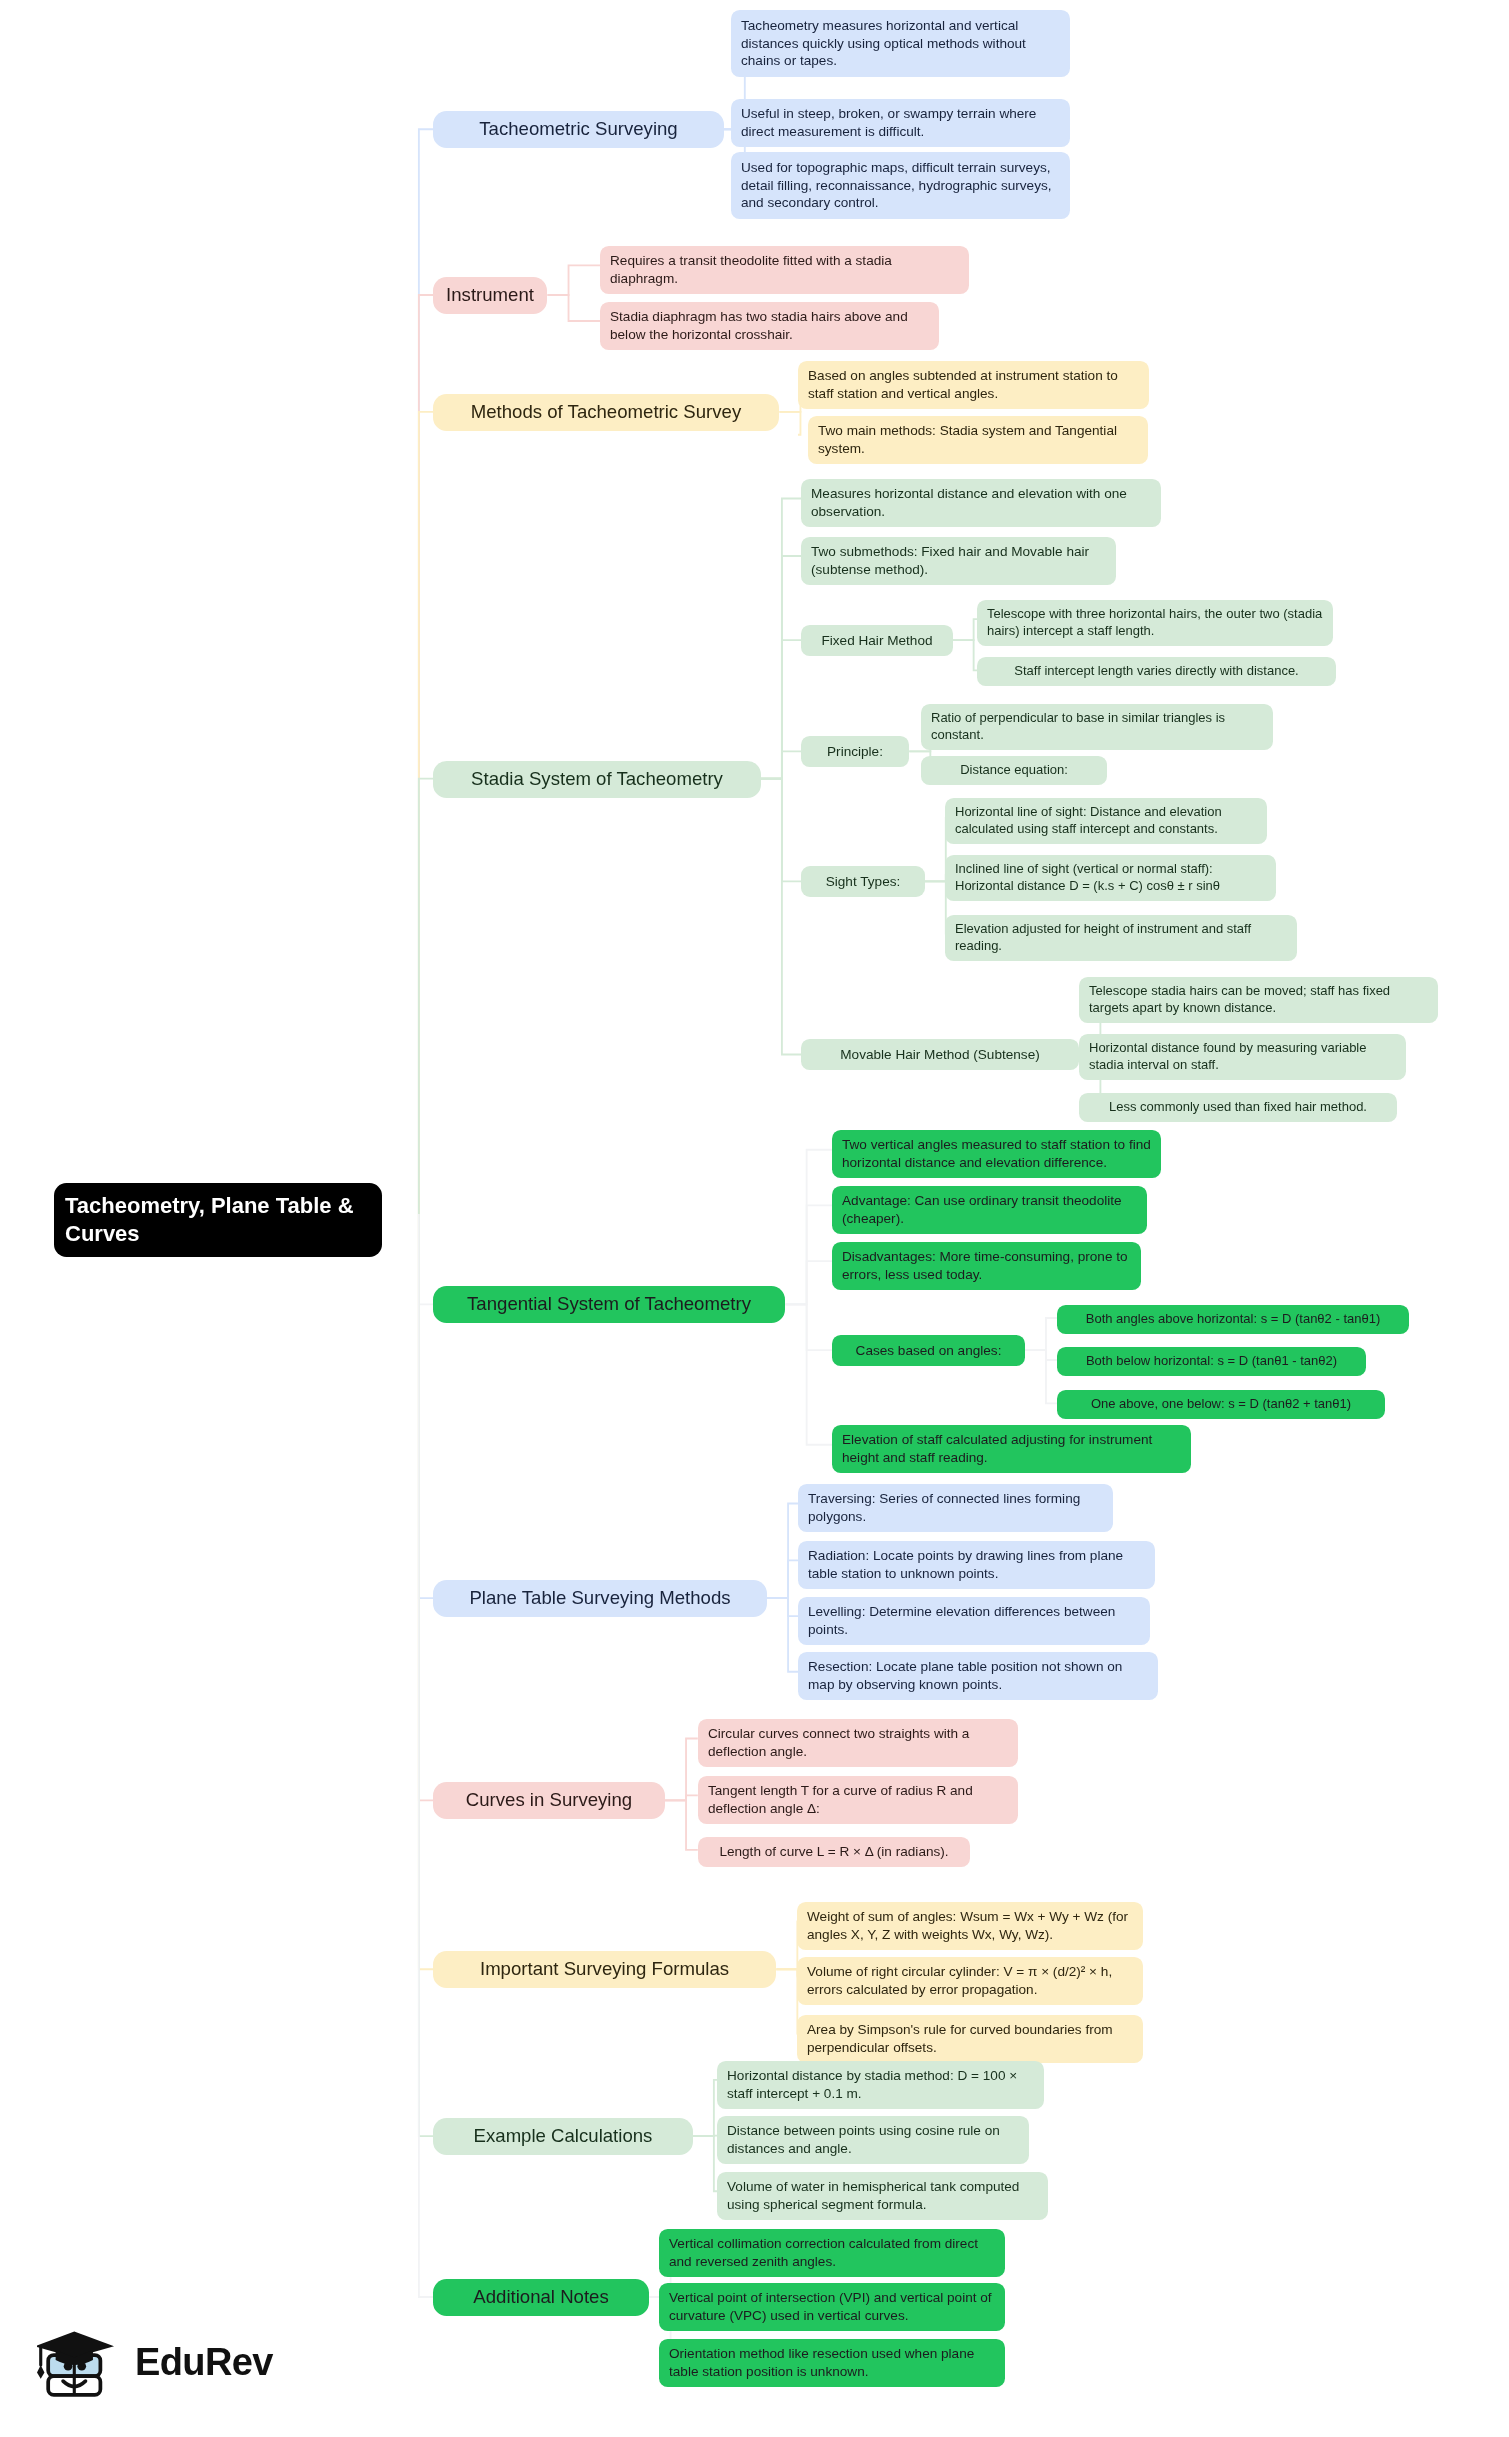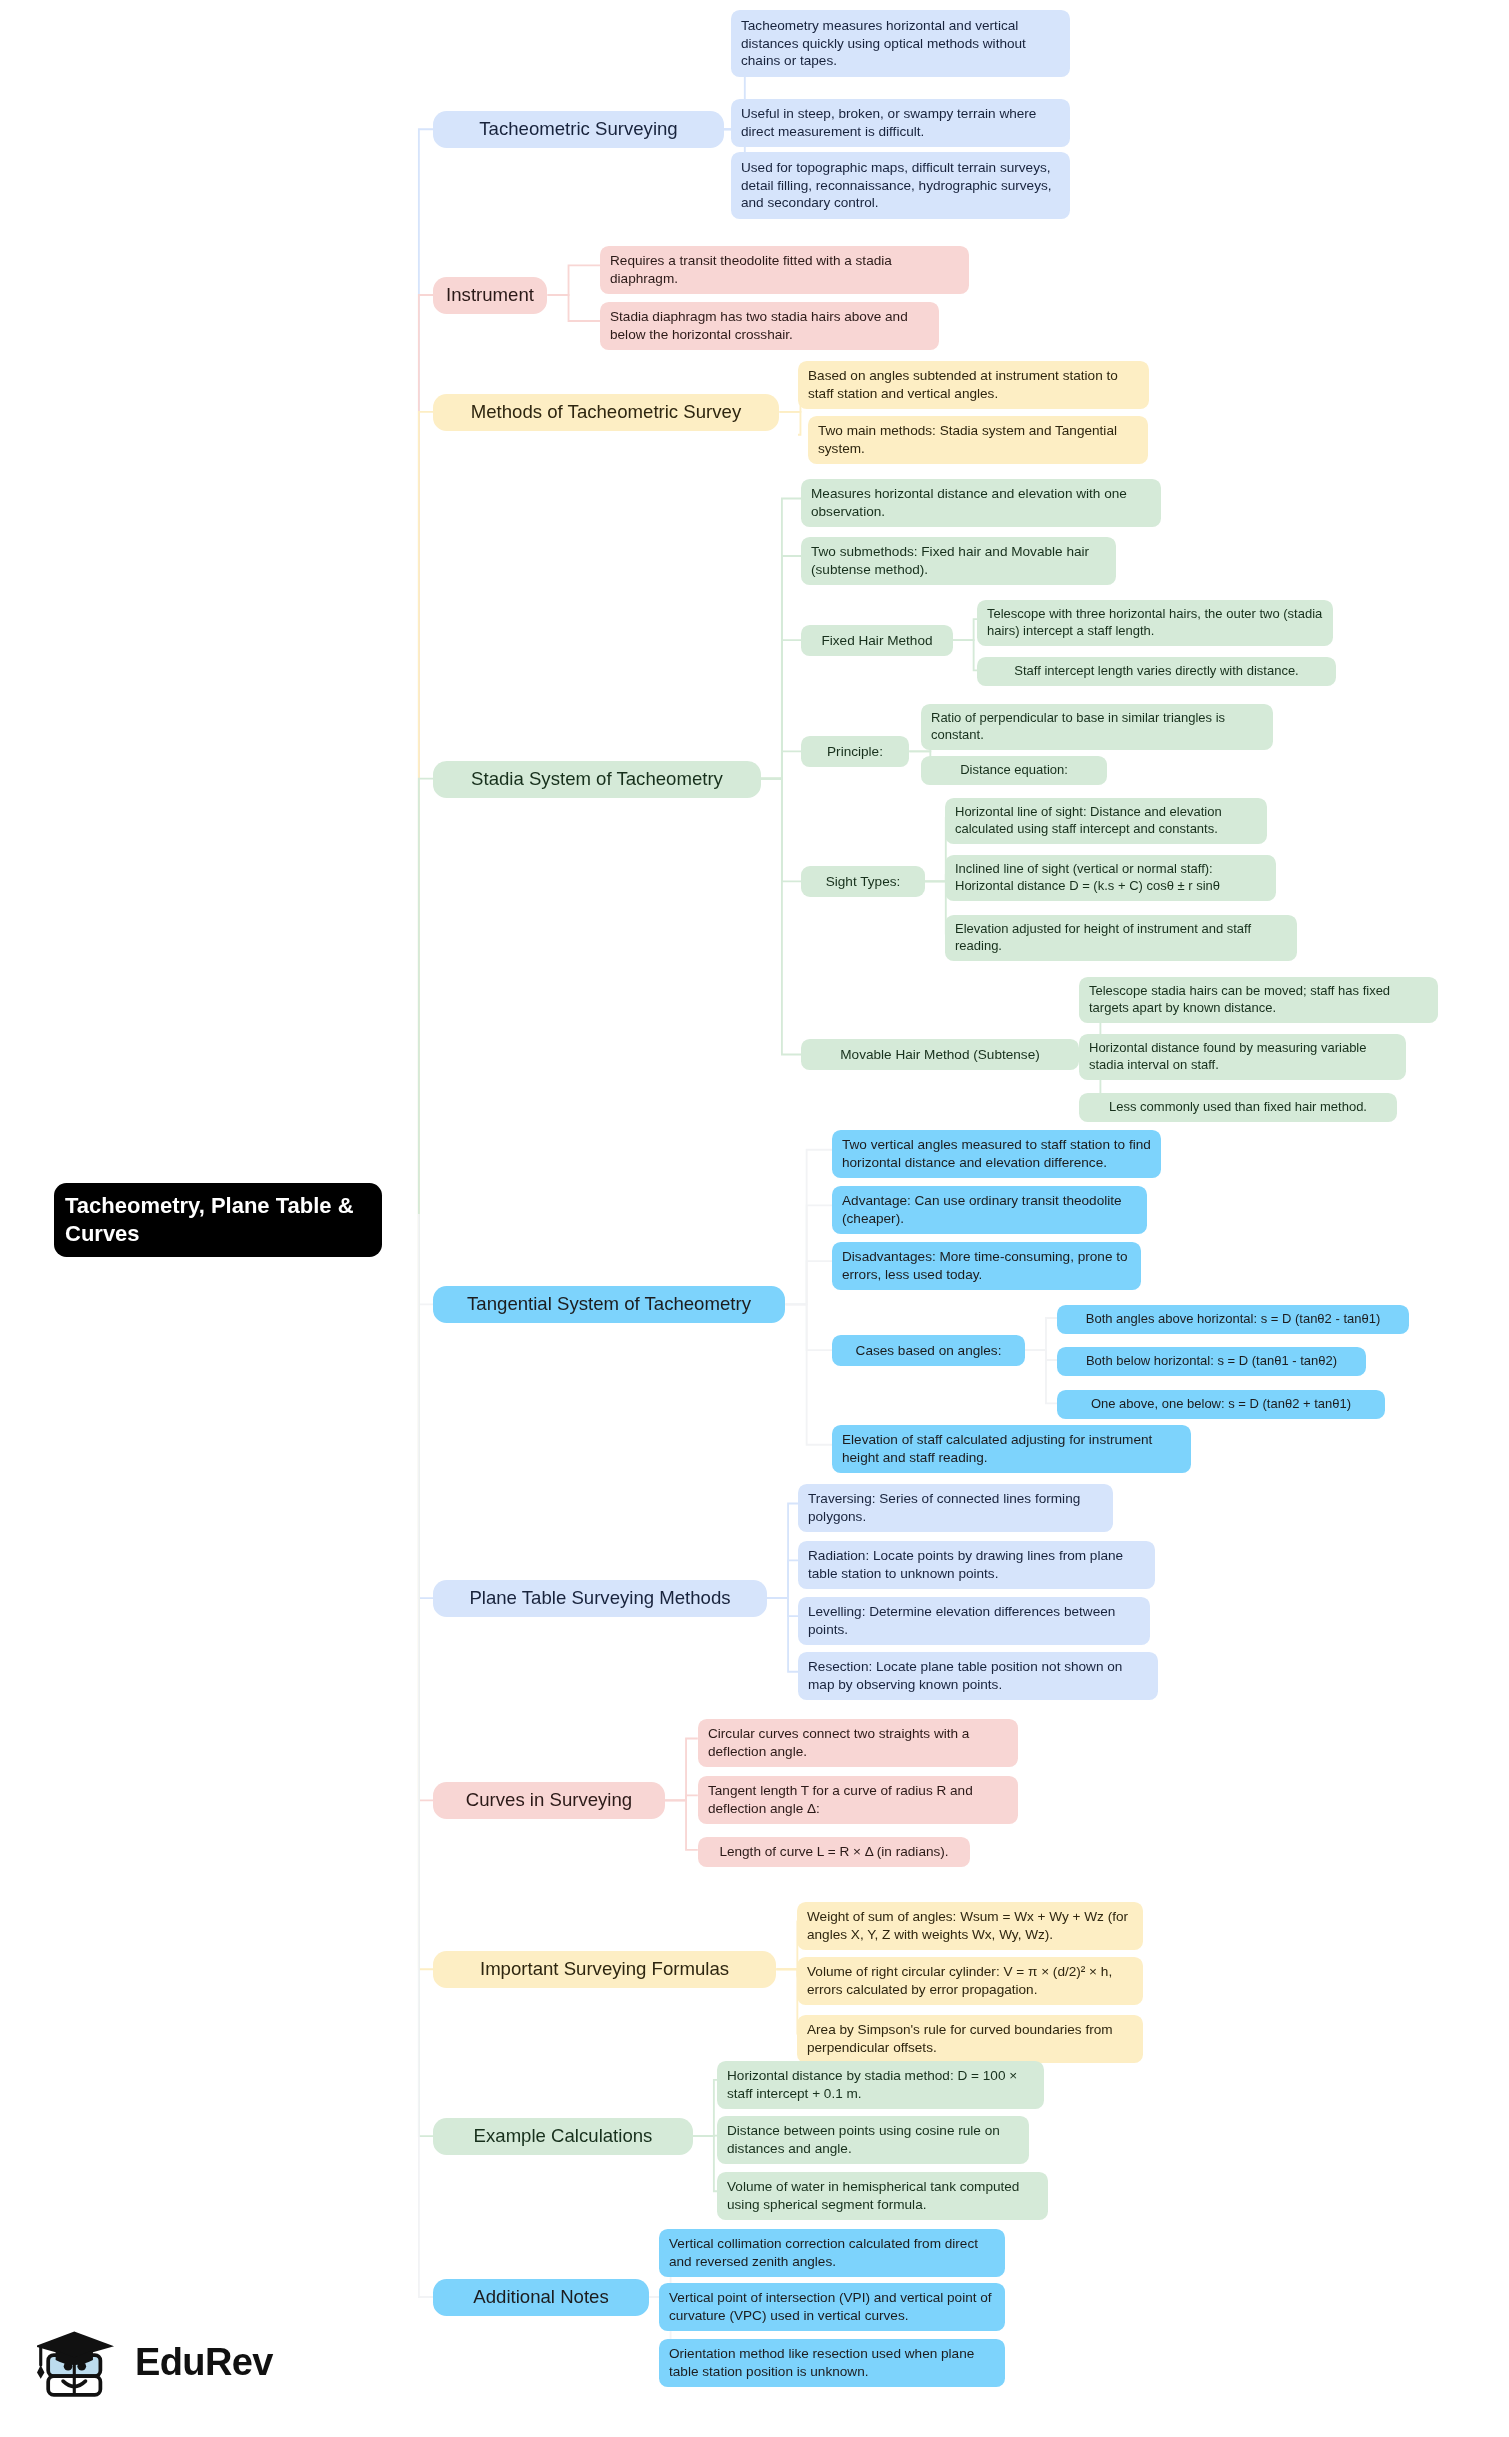--- a/index.html
+++ b/index.html
@@ -25,21 +25,21 @@
   .root{
     background:#000000;color:#ffffff;
     font-size:22px;font-weight:bold;border-radius:12.4px;
     line-height:1.28;padding:8.7px 11px;
   }
   
   .c-blue   {background:#d6e4fb;color:#18233c;}
   .c-pink   {background:#f8d6d4;color:#2b1a18;}
   .c-yellow {background:#fdeec4;color:#2e2610;}
   .c-green  {background:#d5ead8;color:#17301c;}
-  .c-grey   {background:#7dd3fc;color:#1c1c1e;}
+  .c-grey   {background:#22c55e;color:#1c1c1e;}
 
   .lvl1{font-size:18.6px;border-radius:13.6px;}
   .lvl2{font-size:13.6px;border-radius:8.7px;}
   .lvl3{font-size:13px;border-radius:8.7px;}
 
   
   #logo{position:absolute;left:37px;top:2316px;width:260px;height:93px;display:flex;align-items:center;gap:11px;}
   #logo .mark{width:87px;height:87px;position:relative;flex:0 0 87px;}
   #logo .word{font-size:38px;font-weight:bold;color:#111;letter-spacing:-0.6px;font-family:"Liberation Sans",sans-serif;}
 </style>

